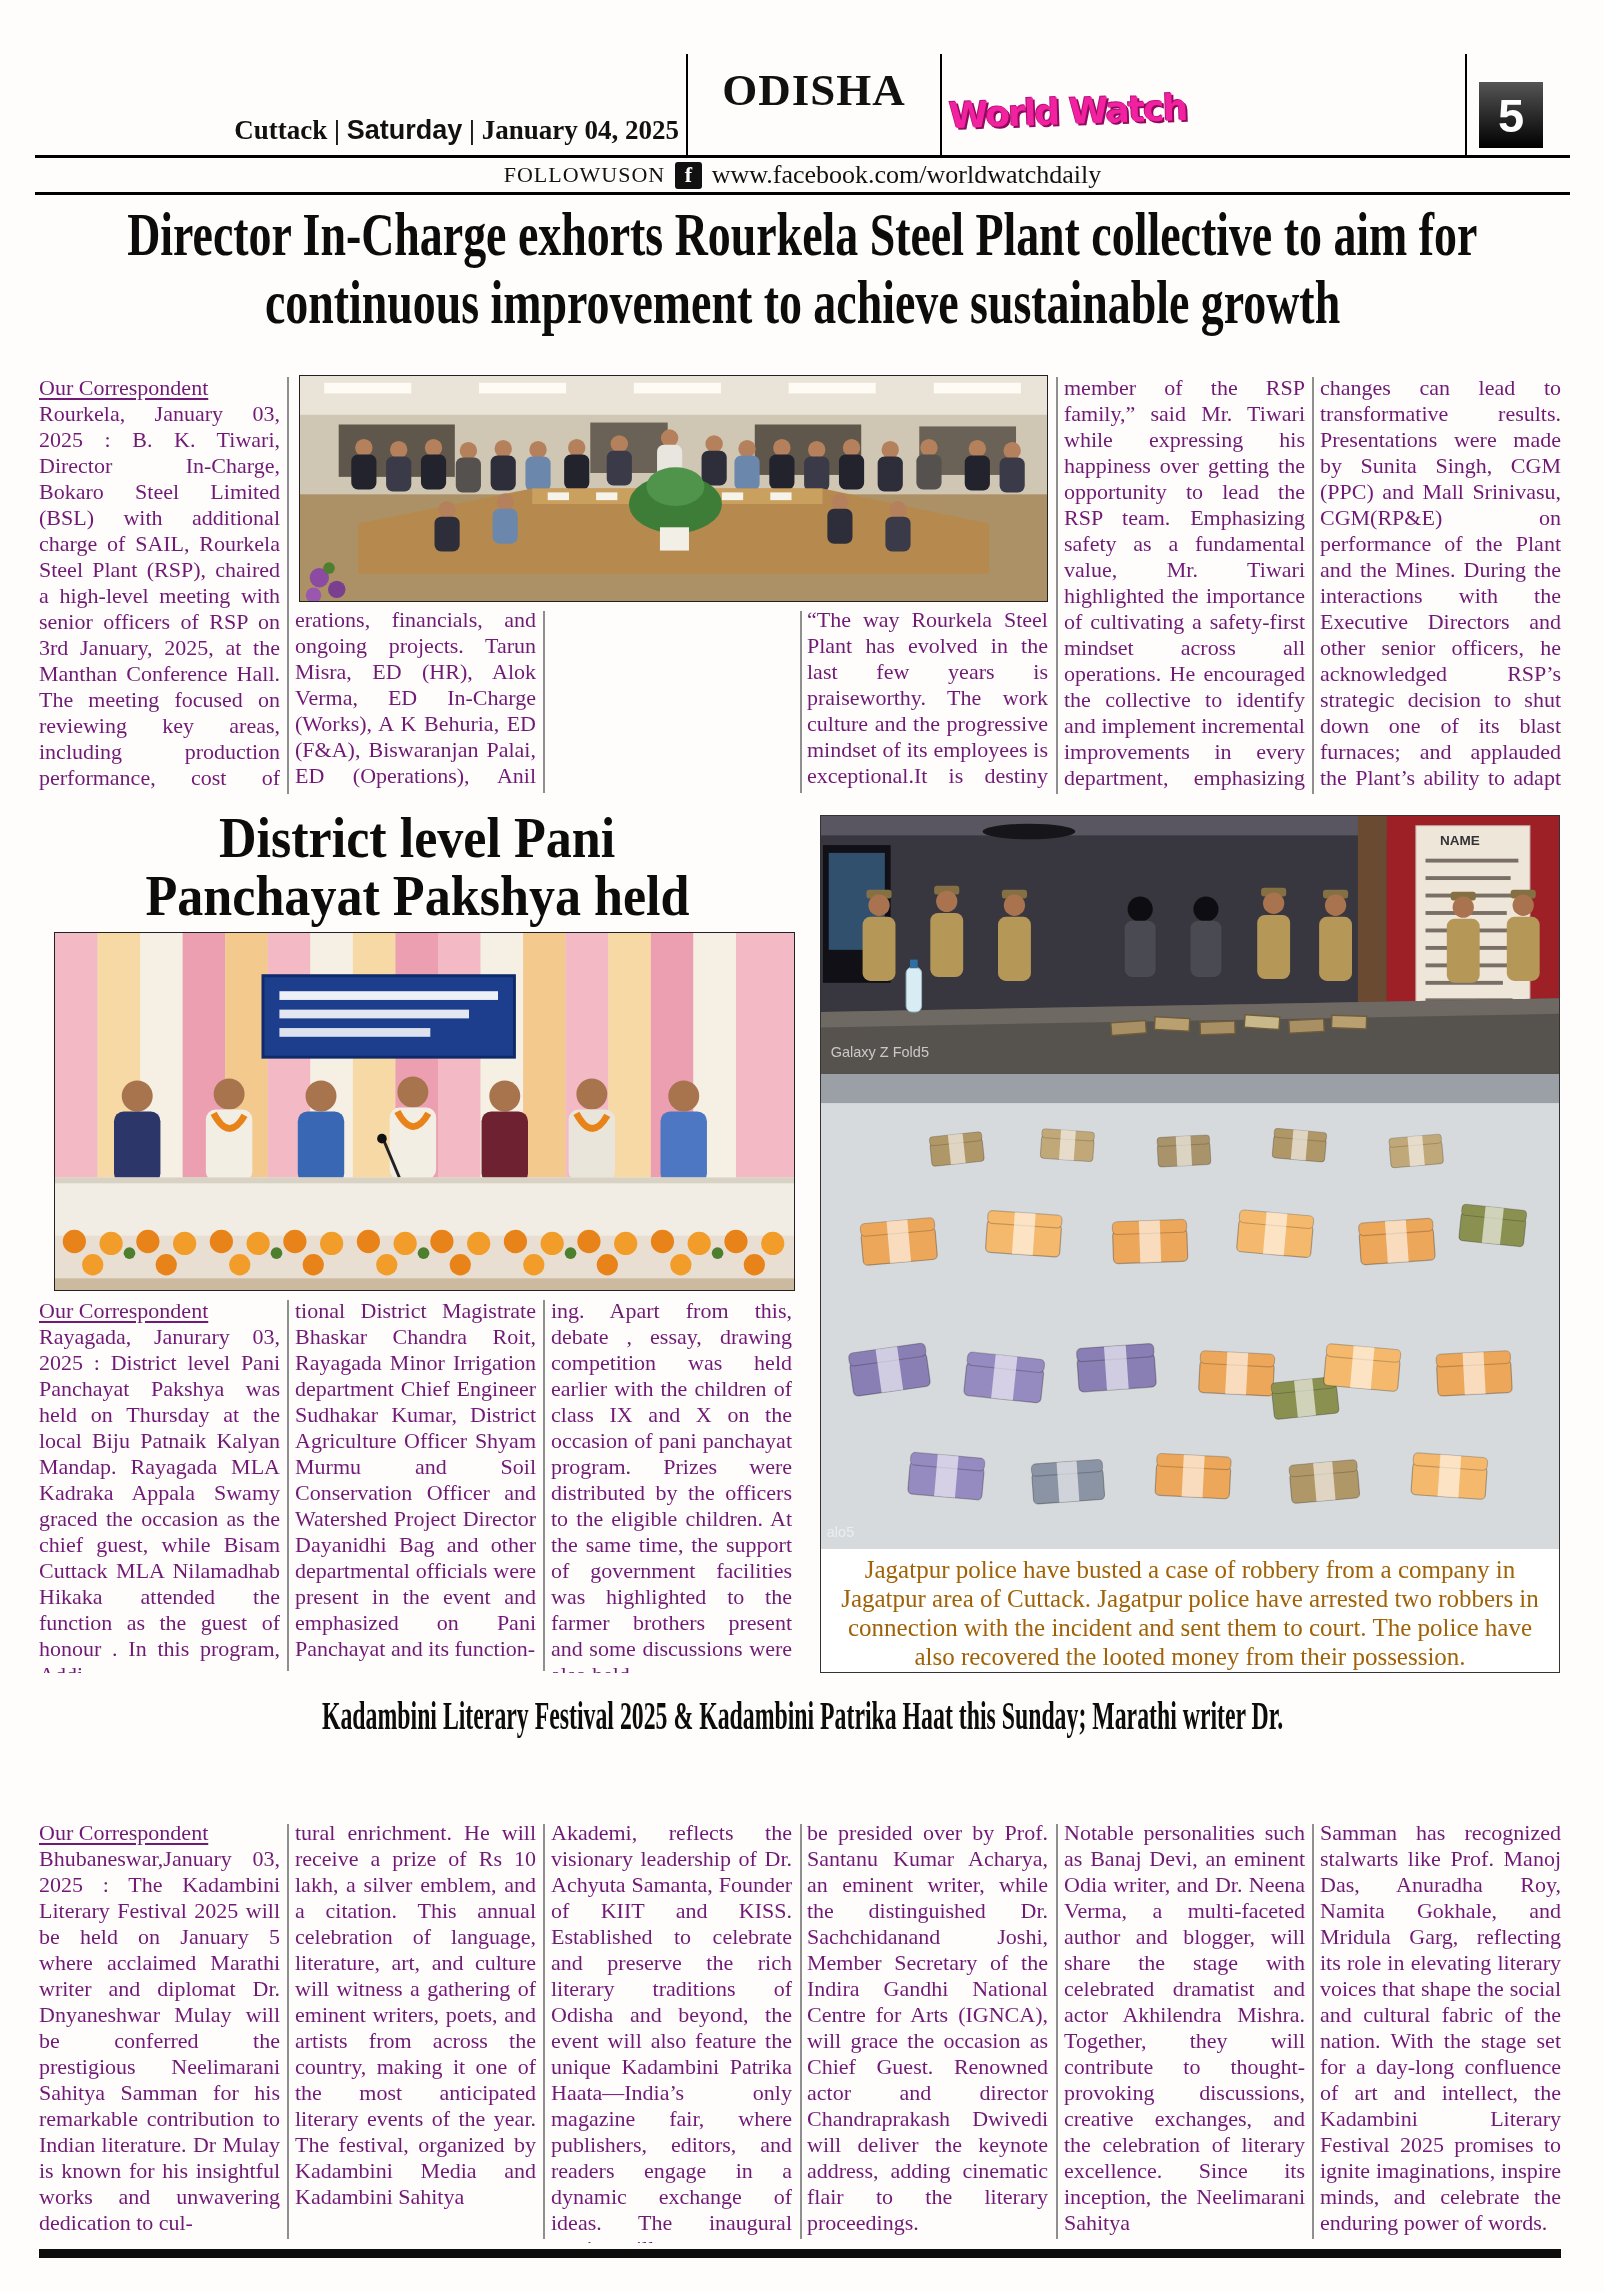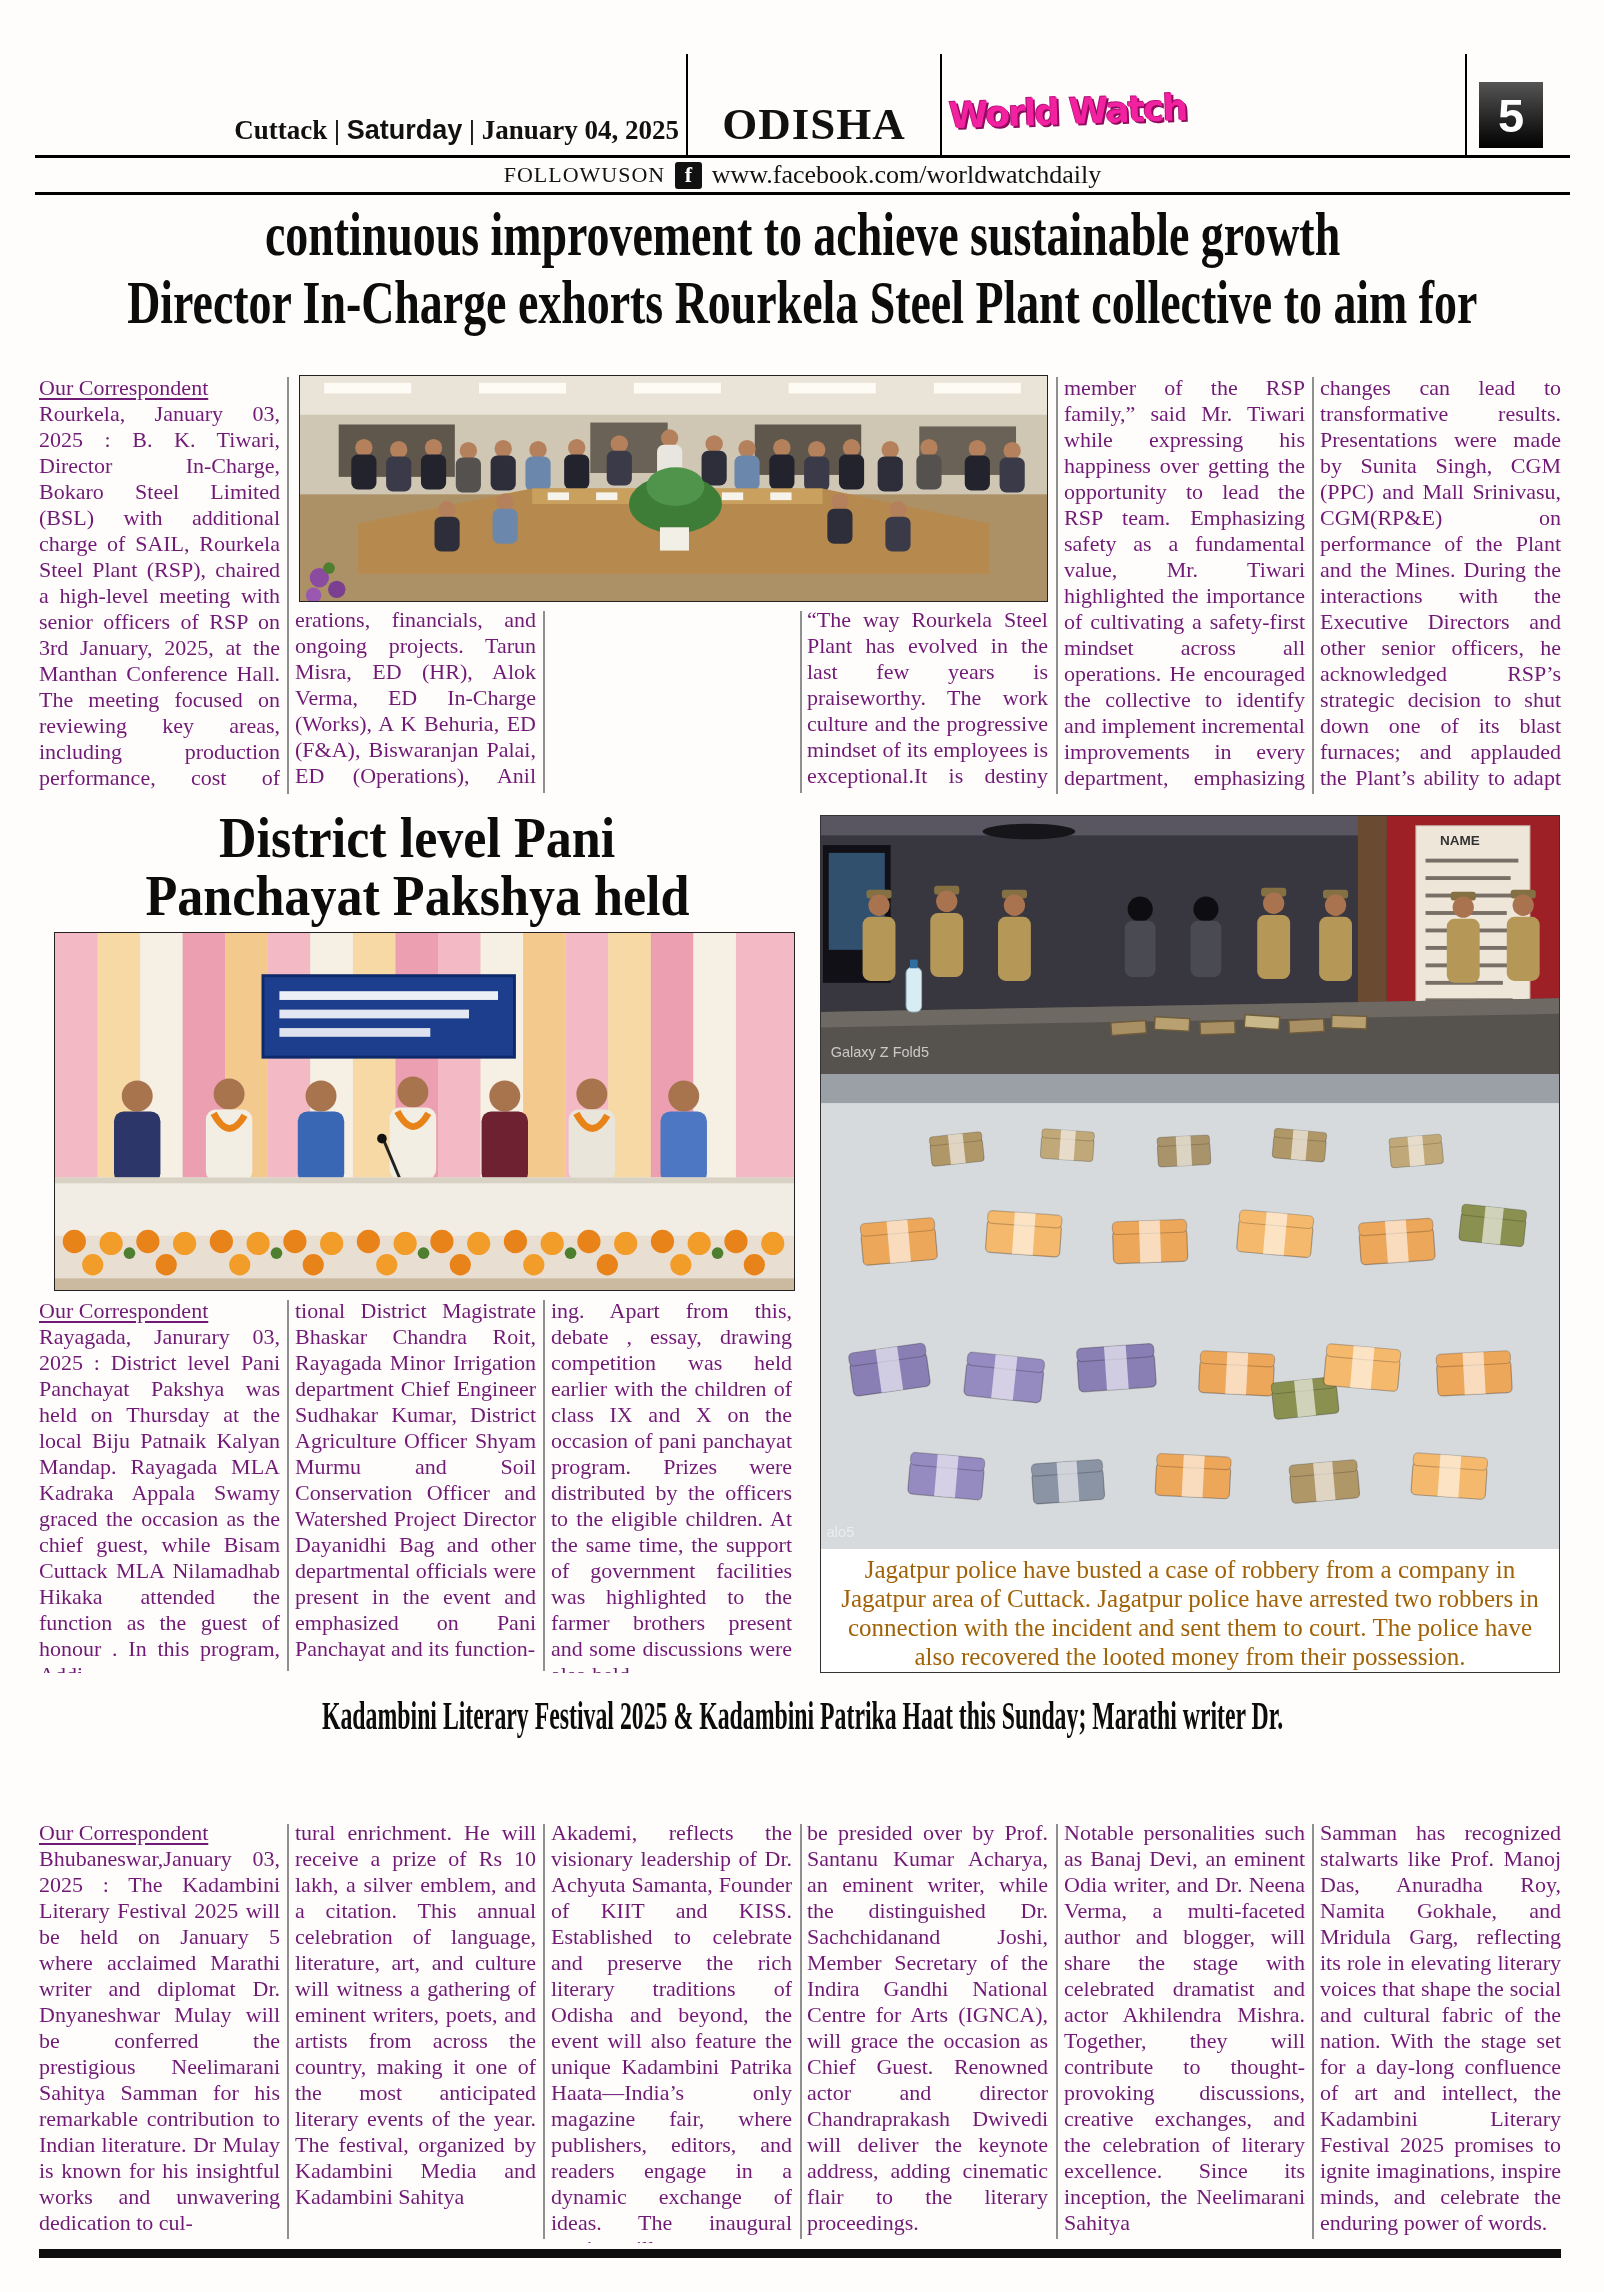--- a/index.html
+++ b/index.html
@@ -10,21 +10,21 @@
   .vline{position:absolute;width:1.9px;background:#000}
   .hline{position:absolute;height:2.9px;background:#000}
   .colrule{position:absolute;width:1.5px;background:#8f8f8f}
   .bodycol{position:absolute;font-size:22px;line-height:26px;text-align:justify;
            overflow:hidden;color:#701a75}
   .byline{display:block;text-decoration:underline;text-underline-offset:2.9px;font-size:22px}
   .hl-line{display:flex;justify-content:center;align-items:center;font-weight:bold;color:#0c0c0c}
   .squeeze{display:inline-block;white-space:nowrap}
   .dateline{left:233px;top:115px;width:446px;text-align:right;font-size:27px;font-weight:bold;white-space:nowrap}
   .dateline .sans{font-family:"Liberation Sans","DejaVu Sans",sans-serif}
-  .edition{left:688px;top:98px;width:252px;text-align:center;font-size:45px;font-weight:bold;letter-spacing:1px}
+  .edition{left:688px;top:64px;width:252px;text-align:center;font-size:45px;font-weight:bold;letter-spacing:1px}
   .brand{left:946px;top:91px;width:243px;text-align:center;font-family:"DejaVu Sans",sans-serif;
          font-weight:bold;font-size:36px;color:#f2219f;letter-spacing:-1.9px;transform:rotate(-2deg);
          text-shadow:1.9px 1.9px 0 #8d0a5c,-1px -1px 0 #b3127a}
   .pagenum{left:1479px;top:82px;width:64px;height:66px;background:linear-gradient(#555,#000);
            color:#fff;font-family:"Liberation Sans",sans-serif;font-weight:bold;font-size:47px;
            display:flex;align-items:center;justify-content:center}
   .follow{left:0;top:160px;width:1605px;display:flex;justify-content:center;align-items:center;gap:9.7px}
   .follow-label{font-size:22px;letter-spacing:1px}
   .fb{width:27px;height:27px;background:#111;color:#fff;font-weight:bold;display:flex;
       align-items:center;justify-content:center;font-size:22px;border-radius:2.9px}
@@ -59,24 +59,24 @@
   <div class="hline" style="left:35px;top:155px;width:1535px"></div>
   <div class="abs follow">
     <span class="follow-label">FOLLOWUSON</span>
     <span class="fb">f</span>
     <span class="follow-url">www.facebook.com/worldwatchdaily</span>
   </div>
   <div class="hline" style="left:35px;top:192px;width:1535px"></div>
 
   <div class="abs" style="left:39px;top:200px;width:1527px">
     <div class="hl-line" style="height:68px;font-size:62px">
+      <span class="squeeze" style="transform:scaleX(.74)">Director In-Charge exhorts Rourkela Steel Plant collective to aim for</span>
+    </div>
+    <div class="hl-line" style="height:68px;font-size:62px">
       <span class="squeeze" style="transform:scaleX(.74)">continuous improvement to achieve sustainable growth</span>
-    </div>
-    <div class="hl-line" style="height:68px;font-size:62px">
-      <span class="squeeze" style="transform:scaleX(.74)">Director In-Charge exhorts Rourkela Steel Plant collective to aim for</span>
     </div>
   </div>
 
   <div class="photo-frame" style="left:299px;top:375px;width:749px;height:227px">
     <svg viewBox="0 0 772 232" preserveAspectRatio="none">
       <defs>
         <g id="person">
             <circle cx="0" cy="0" r="9" fill="#b5815c"></circle>
             <rect x="-13" y="7" width="26" height="36" rx="7" fill="currentColor"></rect>
           </g>

